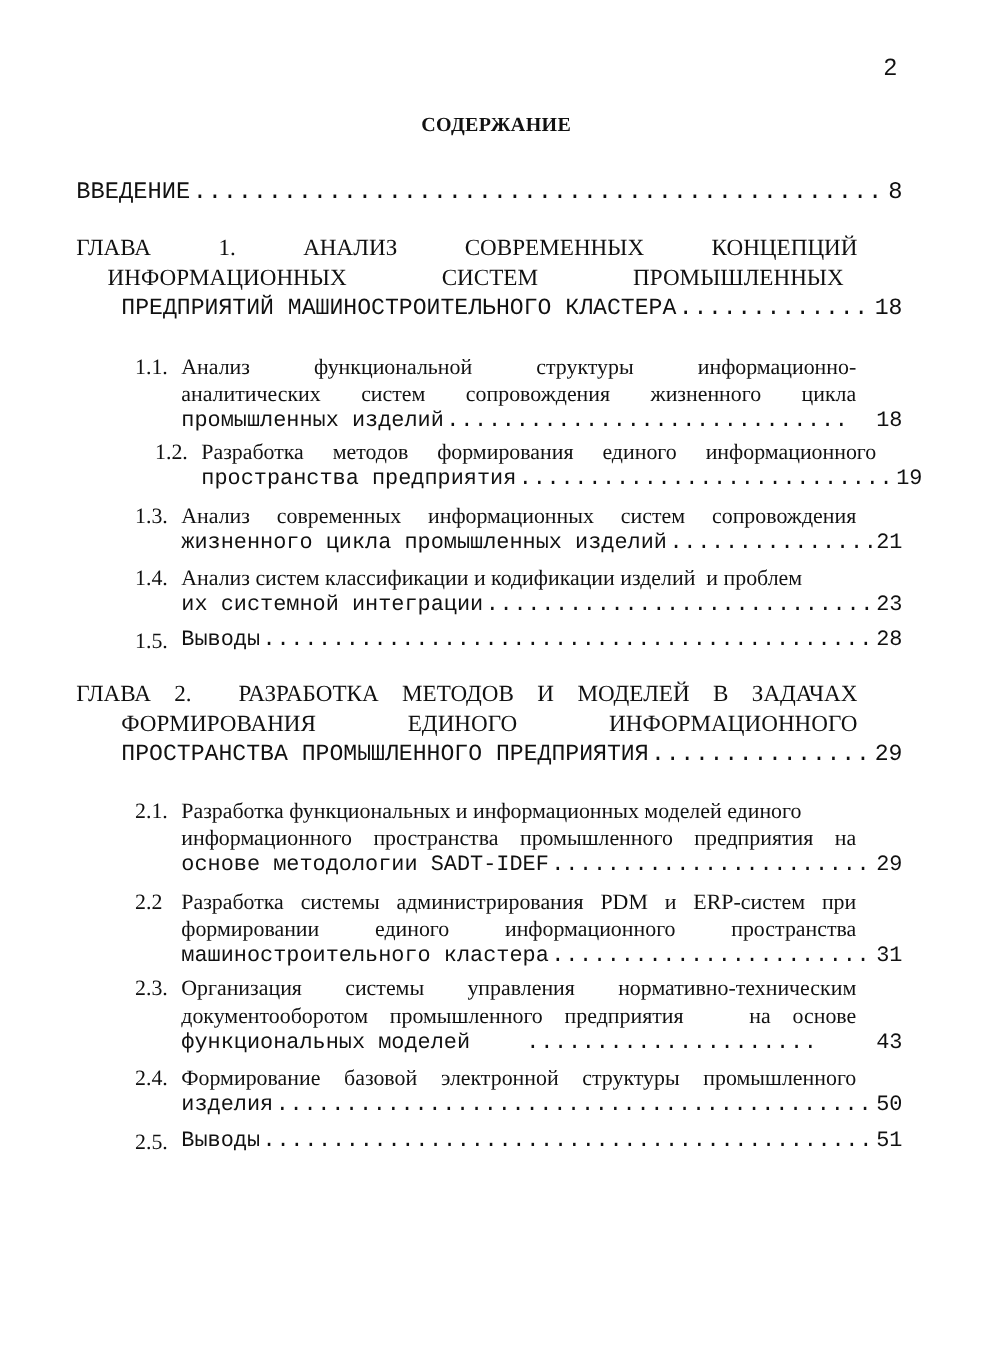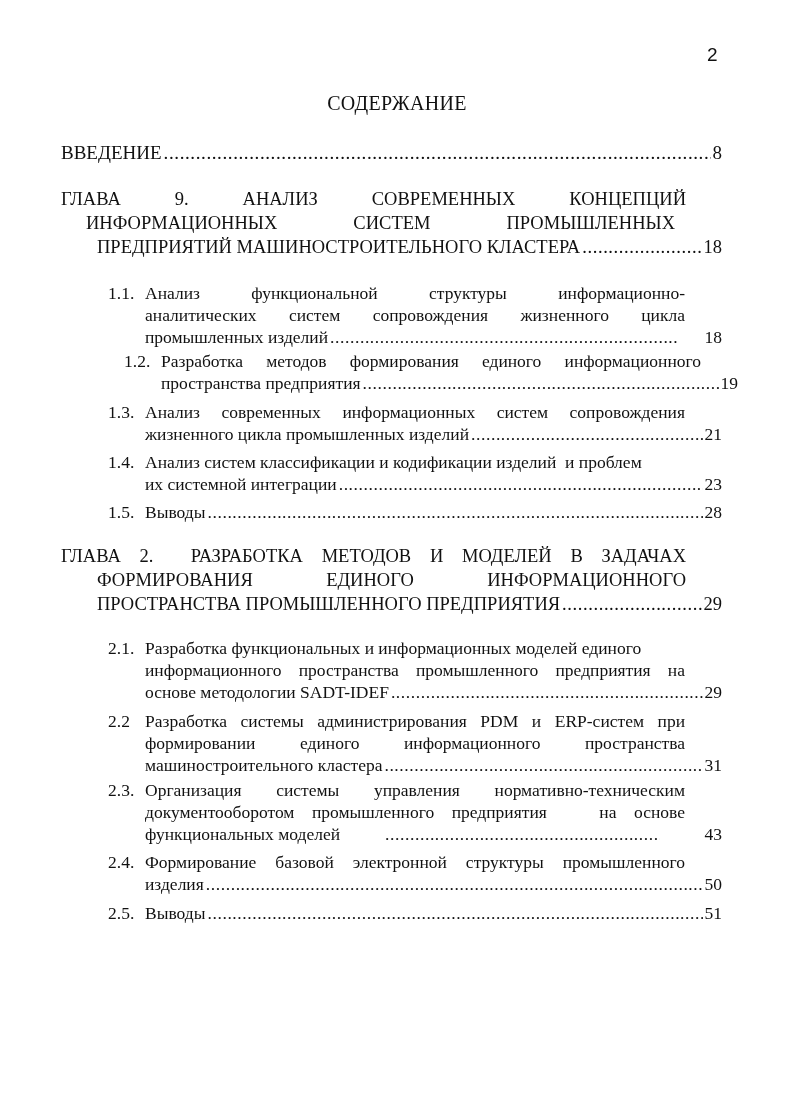--- a/index.html
+++ b/index.html
@@ -1,23 +1,23 @@
 <!DOCTYPE html>
 <html><head>
 <meta charset="utf-8">
 <style>
   html, body { margin: 0; padding: 0; background: #ffffff; }
   body { width: 794px; height: 1095px; position: relative; overflow: hidden;
          font-family: "Liberation Serif", "DejaVu Serif", serif; color: #111; }
   .page-num { position: absolute; top: 44px; left: 707px; font-family: "Liberation Sans", "DejaVu Sans", sans-serif;
               font-size: 19px; }
   .title { position: absolute; top: 92px; left: 0; width: 794px; text-align: center;
-           font-weight: normal; font-size: 20px; letter-spacing: 0.3px; }
+           font-weight: bold; font-size: 16px; letter-spacing: 0.3px; }
   .entry { position: absolute; font-size: 17.5px; line-height: 22px; }
-  .row { display: flex; align-items: flex-end; white-space: nowrap; }
+  .row { display: flex; align-items: flex-end; white-space: nowrap; font-family: Liberation Mono, monospace; }
   .just { text-align: justify; text-align-last: justify; white-space: nowrap; }
   .dots { flex: 1; overflow: hidden; margin: 0 2px; }
   .dots::after { content: "................................................................................................................................................................................................................................................"; letter-spacing: 0.6px; }
   .pg { flex: none; }
   .num { position: absolute; left: 0; top: 0; }
 </style>
 </head>
 <body>
 
 <div class="page-num">2</div>
@@ -25,21 +25,21 @@
 
 <div class="entry" style="top:142px;left:61px;width:661px;font-size:19px;">
   <div class="row">
     <span>ВВЕДЕНИЕ</span>
     <span class="dots"></span>
     <span class="pg">8</span>
   </div>
 </div>
 
 <div class="entry" style="top:187px;left:61px;width:661px;font-size:18.5px;line-height:24px;">
-  <div class="just" style="width:625px;">ГЛАВА 9. АНАЛИЗ СОВРЕМЕННЫХ КОНЦЕПЦИЙ</div>
+  <div class="just" style="width:625px;">ГЛАВА 1. АНАЛИЗ СОВРЕМЕННЫХ КОНЦЕПЦИЙ</div>
   <div class="just" style="margin-left:25px;width:589px;">ИНФОРМАЦИОННЫХ СИСТЕМ ПРОМЫШЛЕННЫХ</div>
   <div class="row" style="margin-left:36px;">
     <span>ПРЕДПРИЯТИЙ МАШИНОСТРОИТЕЛЬНОГО КЛАСТЕРА</span>
     <span class="dots"></span>
     <span class="pg">18</span>
   </div>
 </div>
 
 <div class="entry" style="top:282px;left:108px;width:614px;">
   <span class="num">1.1.</span>

